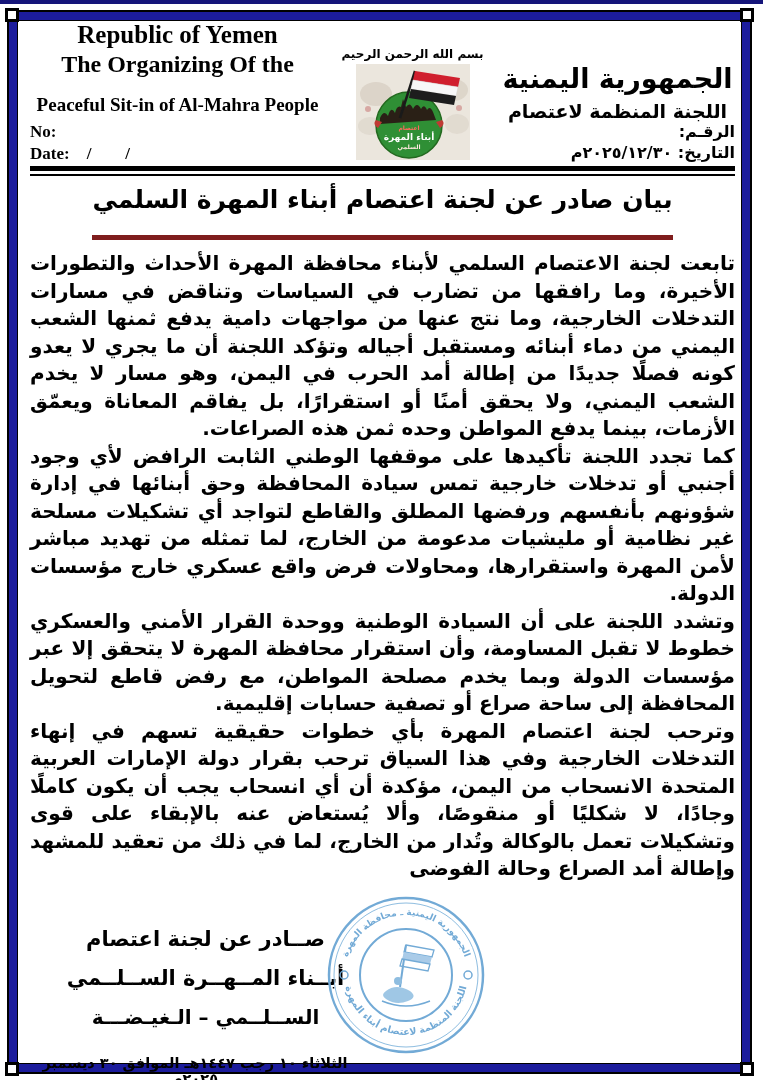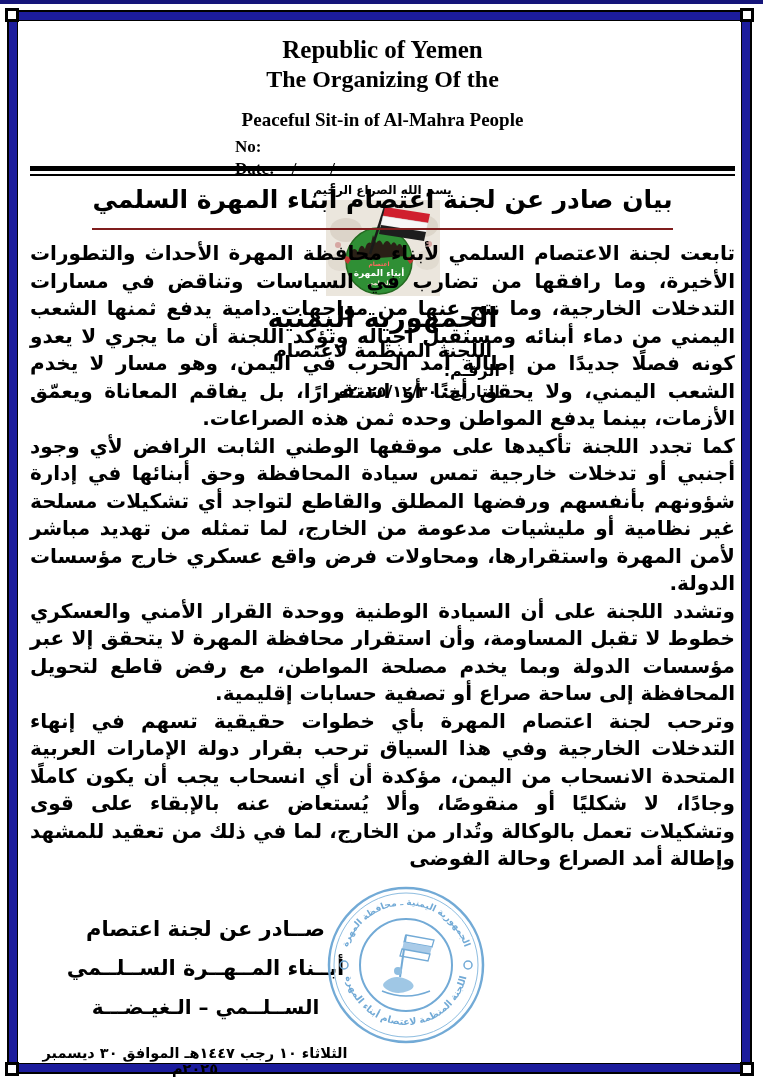--- a/index.html
+++ b/index.html
@@ -16,21 +16,21 @@
   }
   .corner { position:absolute; width:14px; height:14px; background:#fff; border:3px solid #000; z-index:3; }
   .c-tl { left:5px;  top:8px; }
   .c-tr { right:9px; top:8px; }
   .c-bl { left:5px;  bottom:4px; }
   .c-br { right:9px; bottom:4px; }
 
   .content { position:absolute; left:30px; top:22px; width:705px; }
 
   
-  .header { display:flex; justify-content:space-between; align-items:center; height:142px;flex-direction:column; }
+  .header { display:flex; justify-content:space-between; align-items:flex-end; height:142px; }
   .h-left { width:295px; padding-top:14px; font-family:"Liberation Serif", serif; font-weight:700; }
   .h-left .l1 { font-size:25px; text-align:center; }
   .h-left .l2 { font-size:24px; text-align:center; margin-top:2px; }
   .h-left .l3 { font-size:19px; text-align:center; margin-top:16px; }
   .h-left .meta { font-size:17px; margin-top:6px; white-space:pre; }
   .h-left .meta + .meta { margin-top:2px; }
 
   .h-center { width:150px; text-align:center; padding-top:4px; }
   .bismillah { font-size:12px; font-weight:700; letter-spacing:-1px; margin-bottom:3px; }
 
@@ -38,21 +38,21 @@
   .country { font-size:27px; font-weight:700; letter-spacing:-1px; line-height:1.15; }
   .h-right .r1 { font-size:19px; font-weight:700; margin-top:6px; }
   .h-right .r2 { font-size:19px; font-weight:700; margin-top:2px; }
   .h-right .rmeta { font-size:16px; font-weight:700; text-align:right; line-height:1.3; }
 
   .divider { margin-top:2px; height:10px; border-top:5px solid #000; border-bottom:2px solid #000; }
 
   .title-wrap { text-align:center; margin-top:9px; }
   .doc-title {
     display:inline-block; direction:rtl; font-size:25px; font-weight:800;
-    border-bottom:2px solid #7f1d1d; padding-bottom:14px;
+    border-bottom:5px solid #7f1d1d; padding-bottom:21px;
   }
 
   .body-text { direction:rtl; text-align:justify; font-size:20px; font-weight:700; line-height:1.375; margin-top:10px; }
   .body-text p { margin:0; }
 
   
   .footer { position:relative; height:230px; margin-top:14px; }
   .sig { position:absolute; left:28px; top:30px; width:295px; direction:rtl; text-align:center; font-weight:800; }
   .sig .s1 { font-size:21px; }
   .sig .s2 { font-size:21px; margin-top:15px; }
@@ -76,21 +76,21 @@
     <div class="header">
       <div class="h-left">
         <div class="l1">Republic of Yemen</div>
         <div class="l2">The Organizing Of the</div>
         <div class="l3">Peaceful Sit-in of Al-Mahra People</div>
         <div class="meta">No:</div>
         <div class="meta">Date:    /        /</div>
       </div>
 
       <div class="h-center">
-        <div class="bismillah">بسم الله الصراع الرحيم</div>
+        <div class="bismillah">بسم الله الرحمن الرحيم</div>
         <svg width="114" height="96" viewBox="0 0 114 96">
           <rect x="0" y="0" width="114" height="96" fill="#ebe6dd"></rect>
           <ellipse cx="20" cy="30" rx="16" ry="12" fill="#cfc5b8" opacity="0.55"></ellipse>
           <ellipse cx="97" cy="26" rx="15" ry="11" fill="#cfc5b8" opacity="0.5"></ellipse>
           <ellipse cx="14" cy="62" rx="12" ry="9" fill="#d8cfc4" opacity="0.5"></ellipse>
           <ellipse cx="101" cy="60" rx="12" ry="10" fill="#d8cfc4" opacity="0.5"></ellipse>
           <circle cx="12" cy="45" r="3" fill="#c46a6a" opacity="0.5"></circle>
           <circle cx="103" cy="44" r="3" fill="#c46a6a" opacity="0.5"></circle>
           <circle cx="53" cy="61" r="33" fill="#2f8f35" stroke="#23691f" stroke-width="1.5"></circle>
           <path d="M24,54 q4,-9 8,-2 q3,-11 7,-3 q2,-8 6,-6 l2,-8 3,8 q4,-6 7,2 q4,-8 8,0 q3,-6 6,1 q3,-5 6,2 l3,8 -56,4 z" fill="#2a2016"></path>

